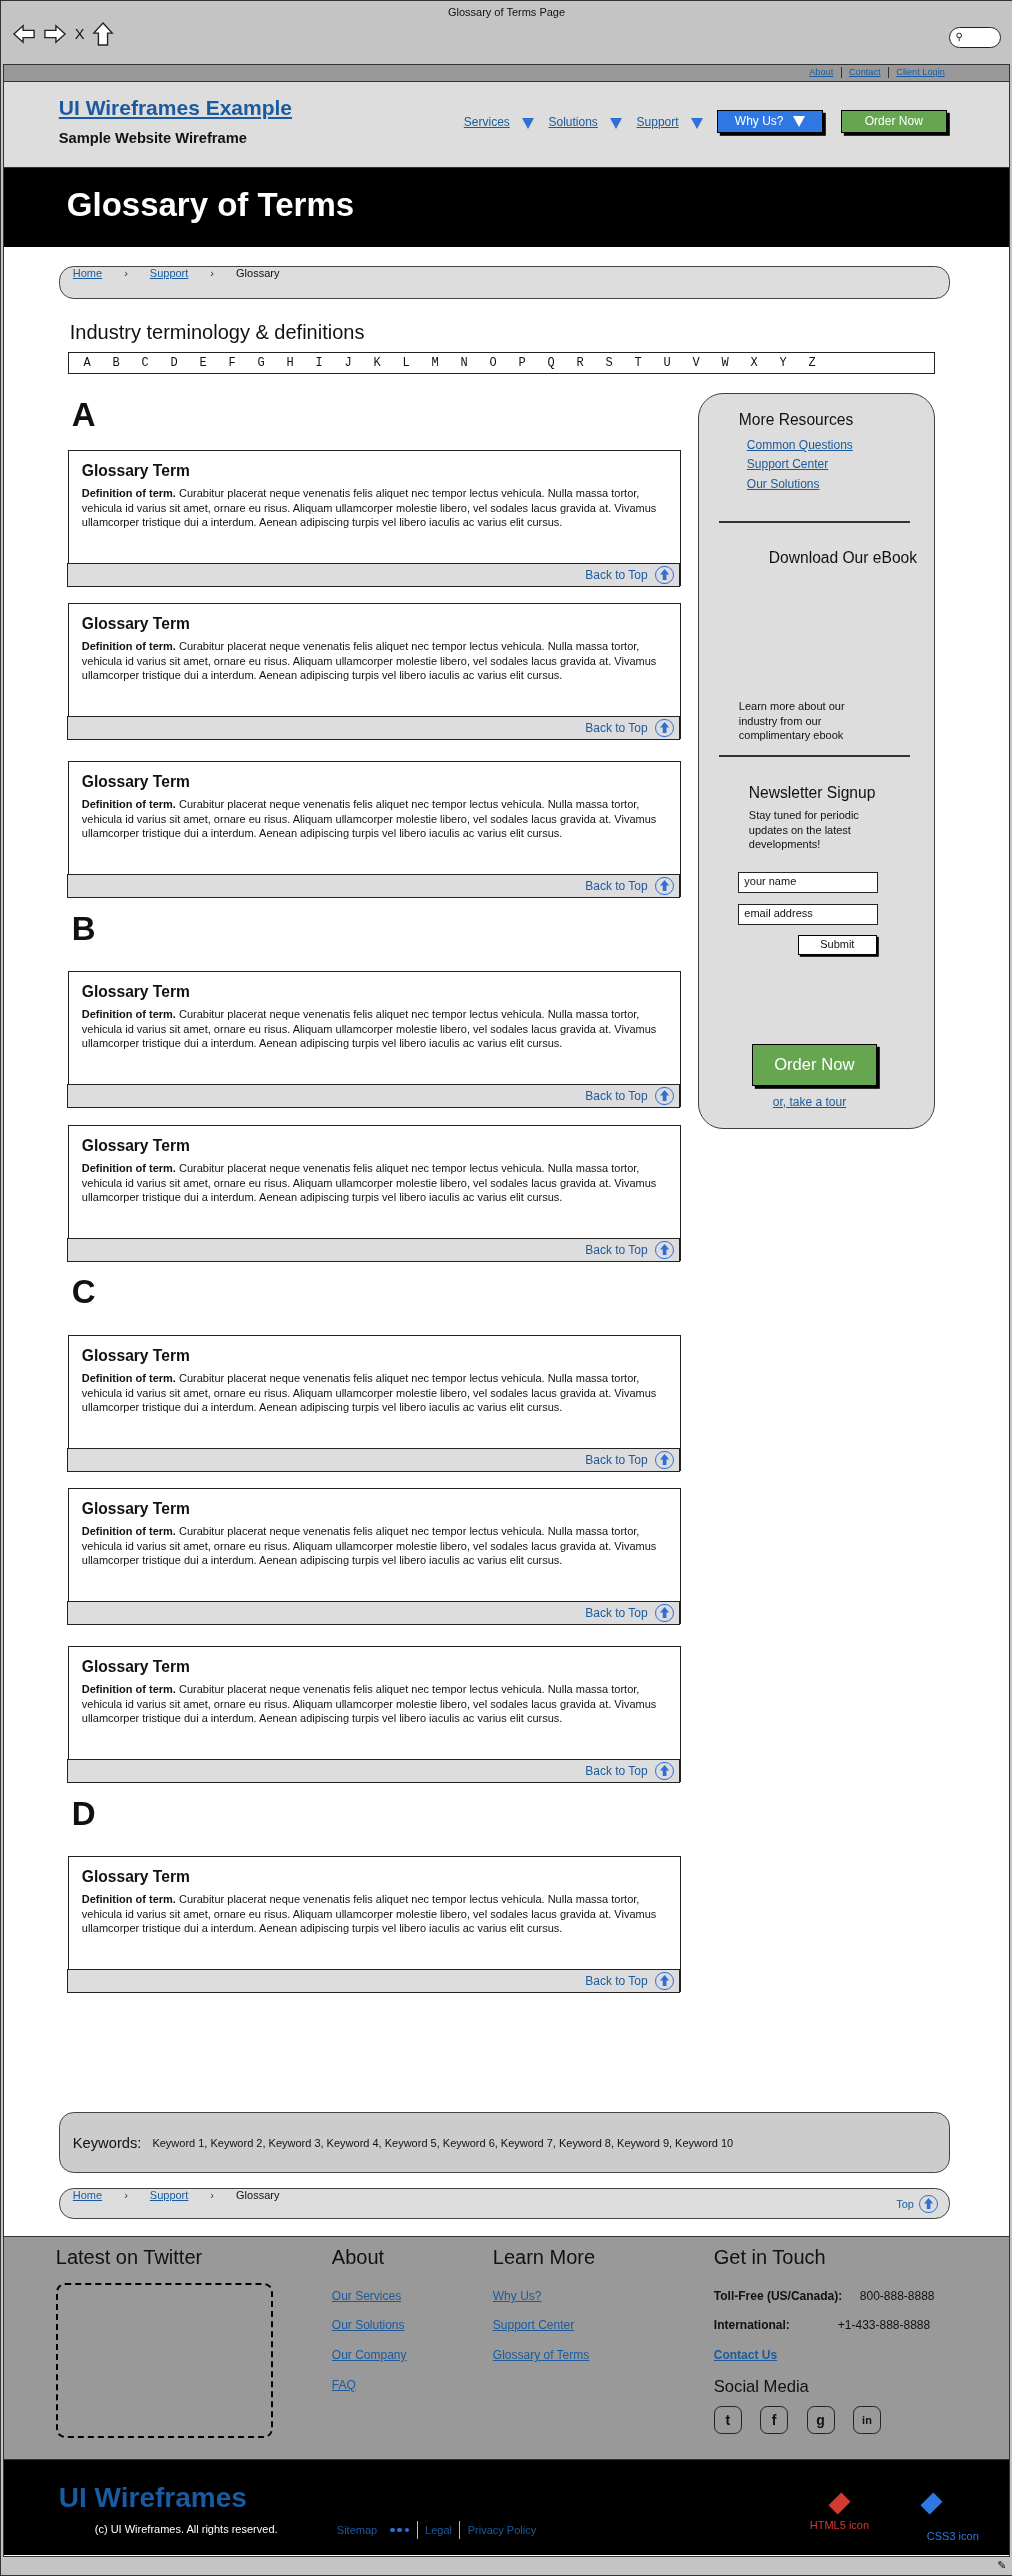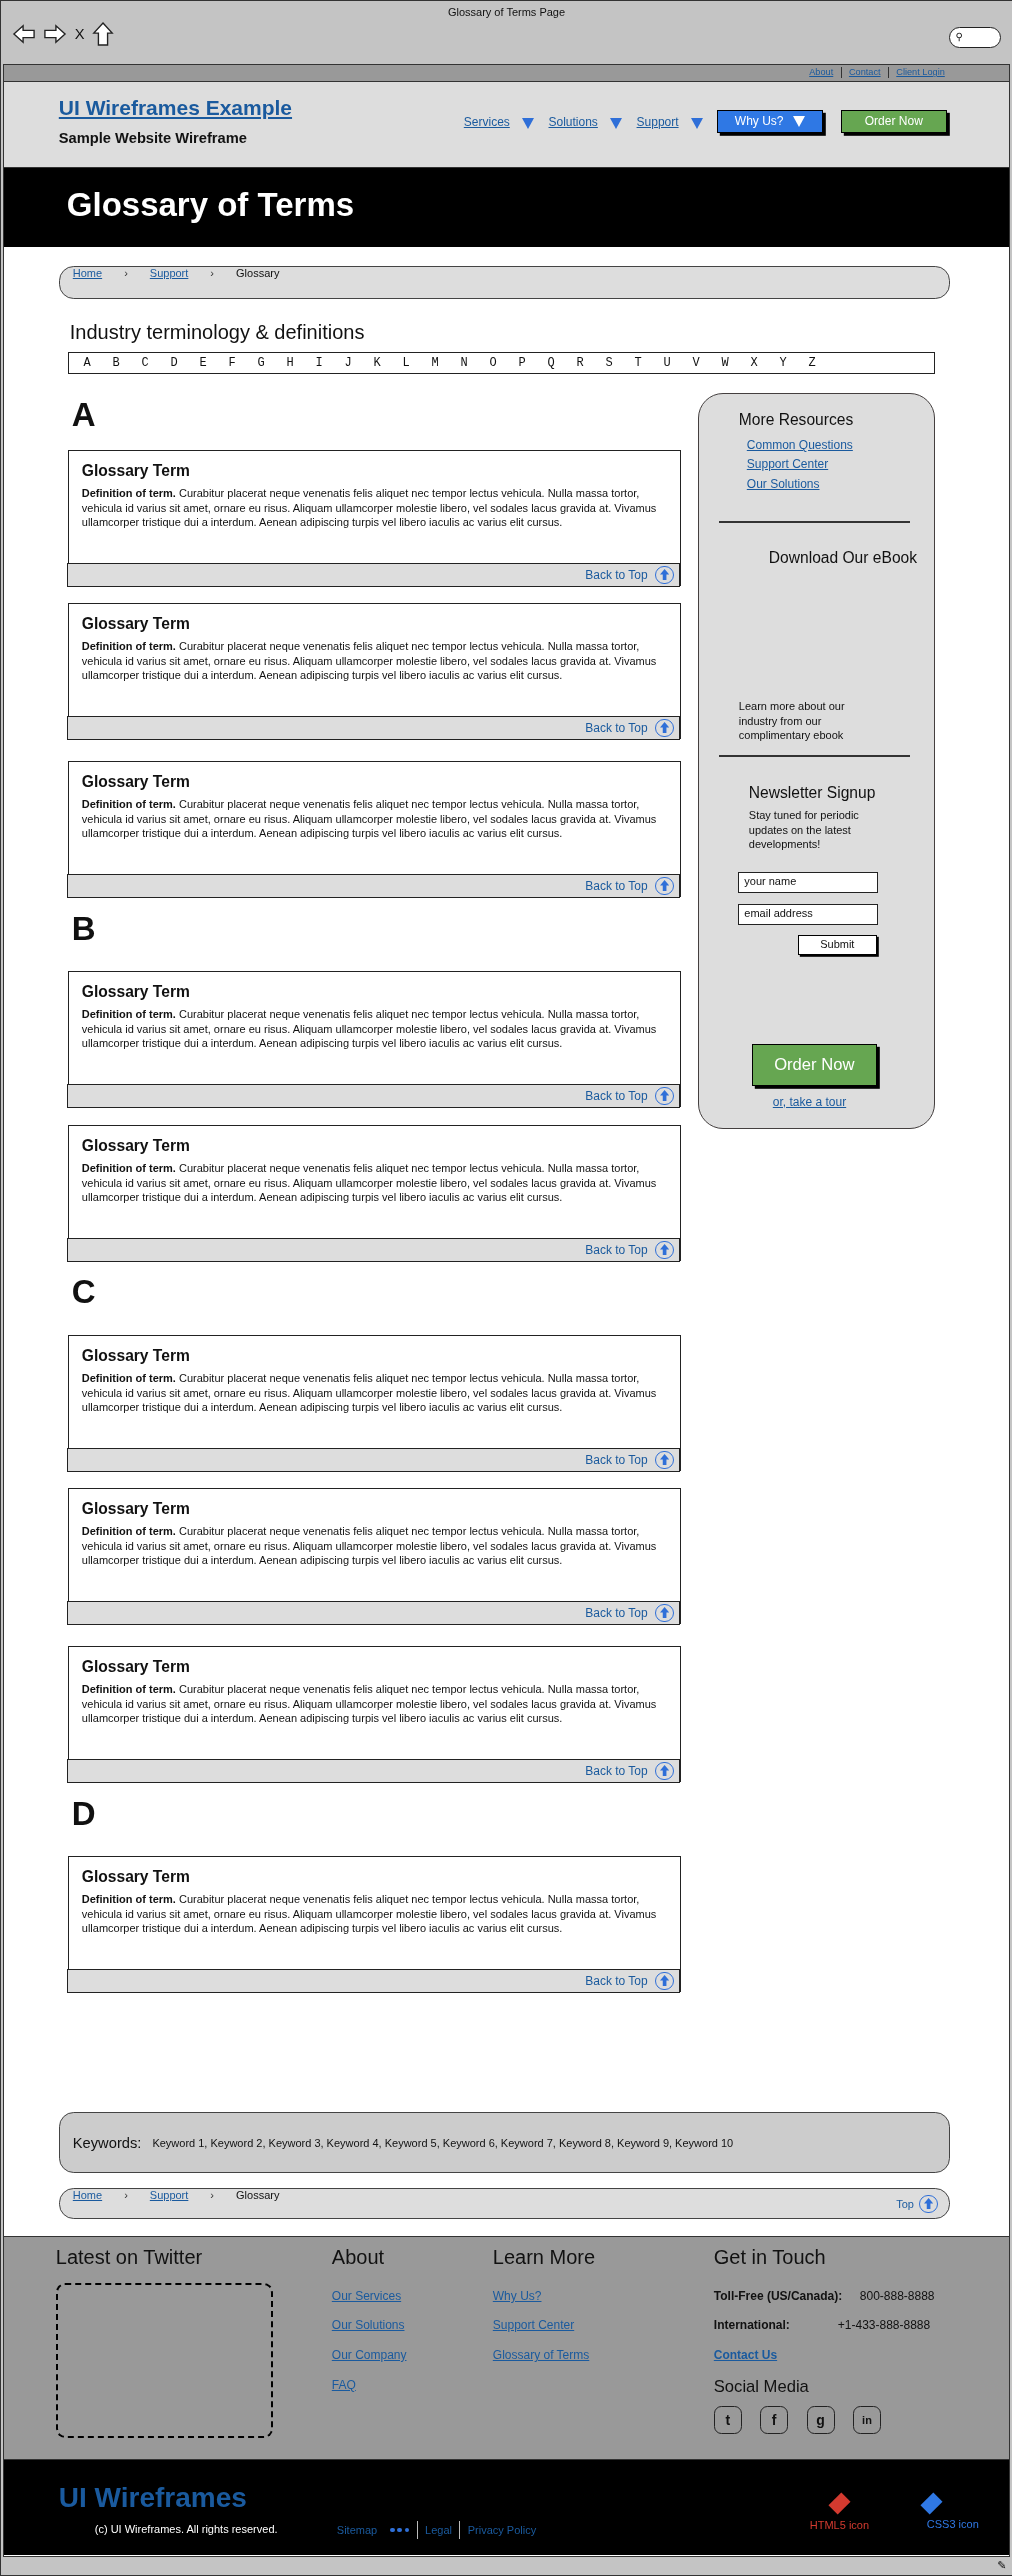--- a/index.html
+++ b/index.html
@@ -408,21 +408,21 @@
         <span>Legal</span>
         <span class="sep"></span>
         <span>Privacy Policy</span>
       </div>
       <div class="bb-icon" style="left:806px;color:#d33a2f;">
         <span class="diamond" style="background:#d33a2f;"></span>
         <span style="margin-top:5.5px;">HTML5 icon</span>
       </div>
       <div class="bb-icon" style="left:881px;color:#2f78e4;">
         <span class="diamond" style="background:#2f78e4;"></span>
-        <span style="margin-top:4px;padding-left:42px;">CSS3 icon</span>
+        <span style="margin-top:16px;padding-left:42px;">CSS3 icon</span>
       </div>
     </div>
   </div>
 
   <div class="statusbar">
     <span style="position:absolute;right:5.5px;top:1.8px;font-size:11px;">✎</span>
   </div>
 </div>
 
 

